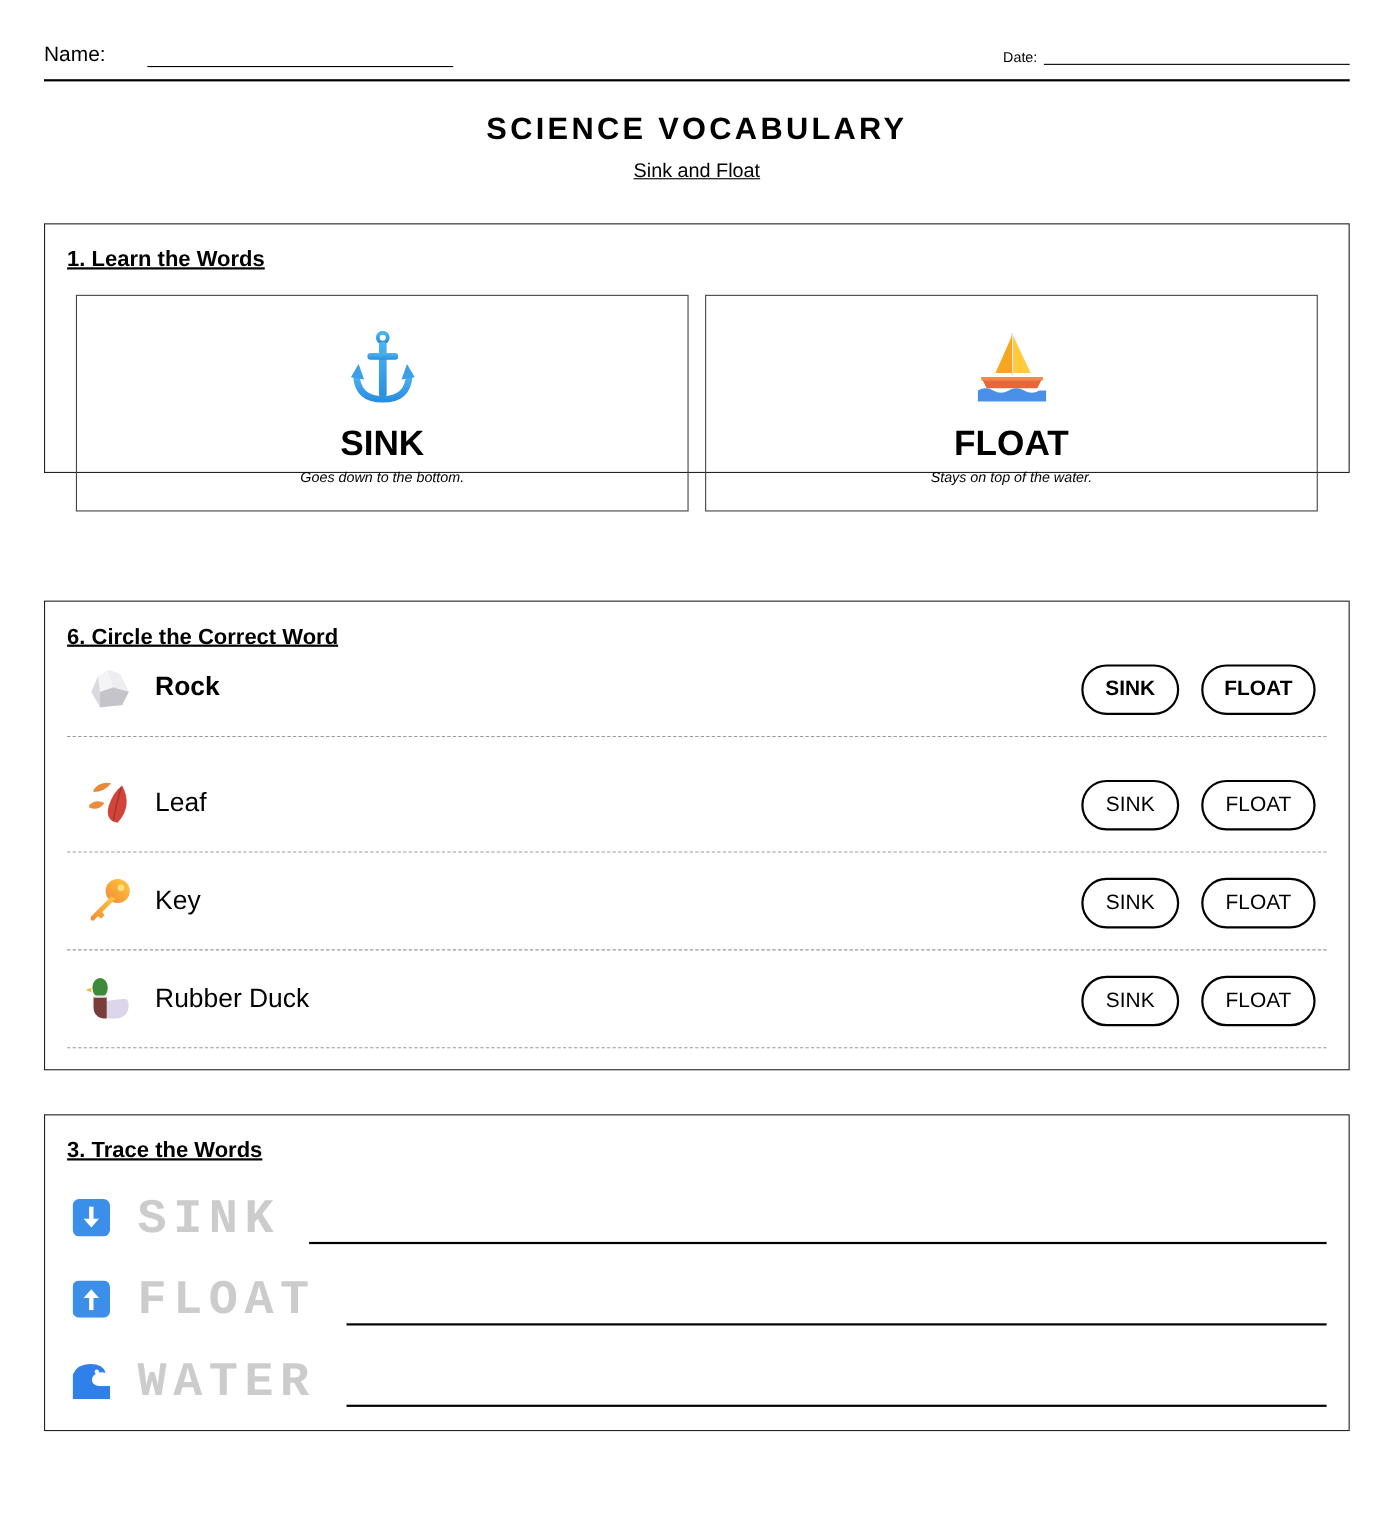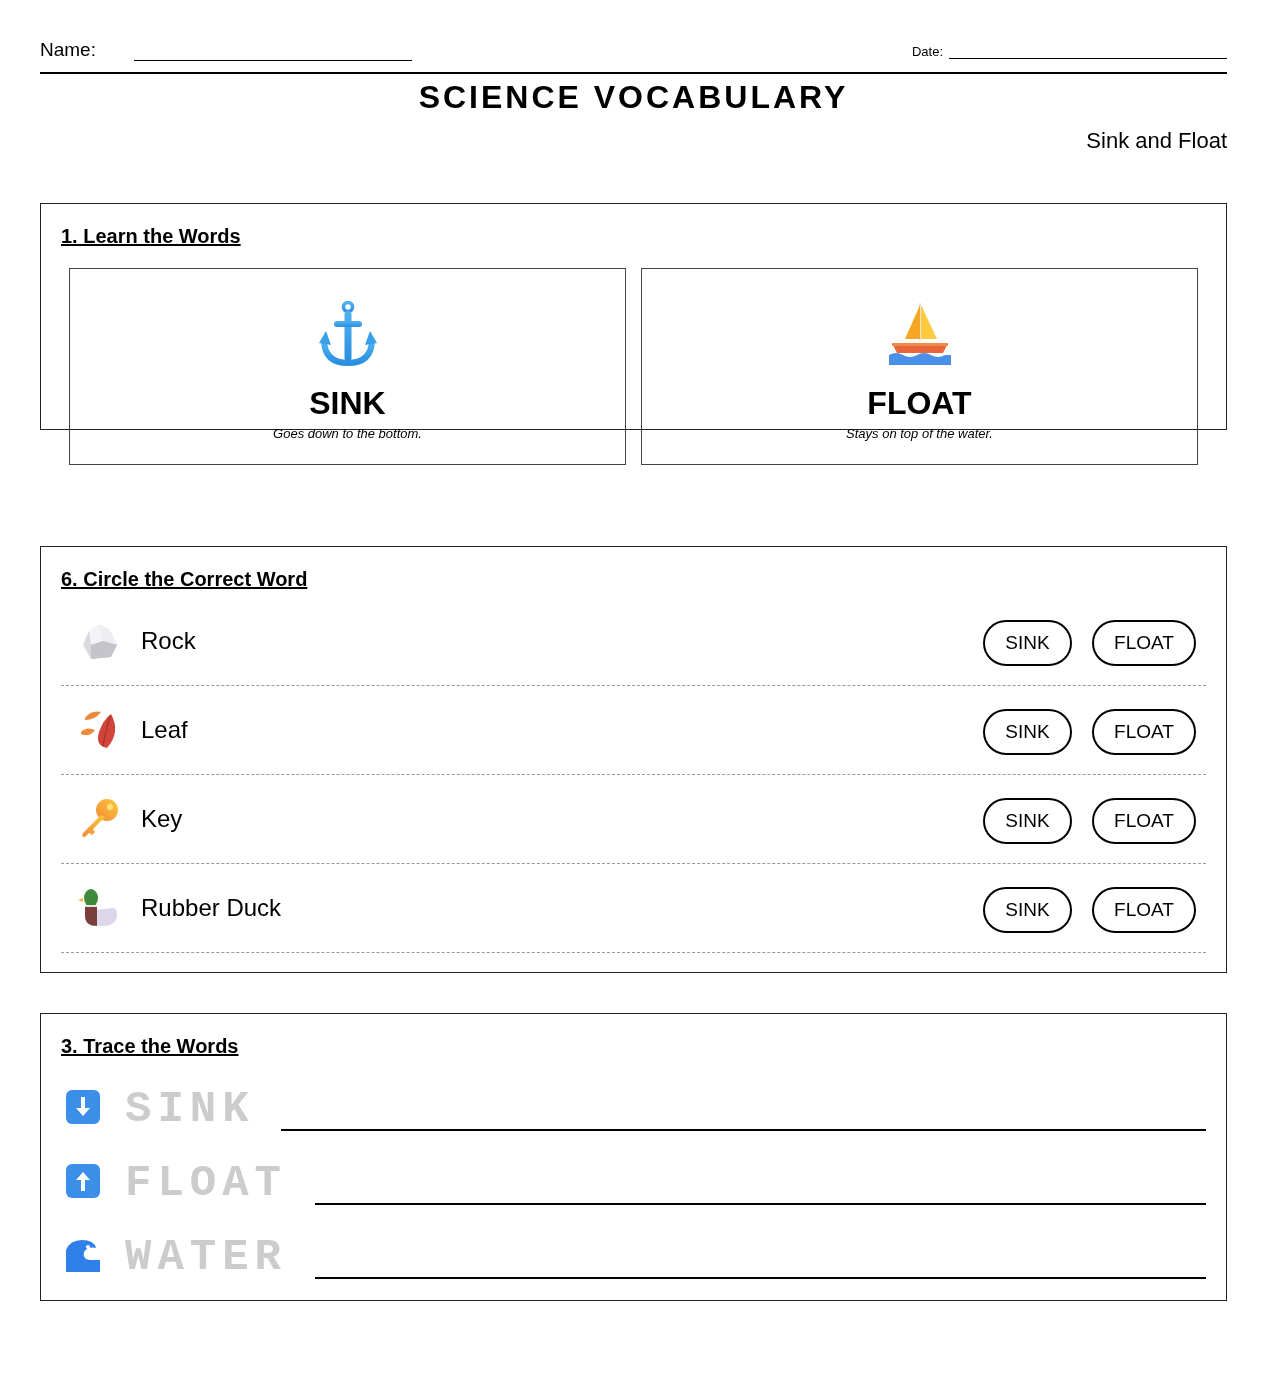--- a/index.html
+++ b/index.html
@@ -12,22 +12,22 @@
   }
   .page { position: absolute; left: 40px; top: 0; width: 1187px; }
 
   .header-row { position: relative; height: 74px; border-bottom: 2px solid #000; }
   .name-field { position: absolute; left: 0; top: 39px; font-size: 19px; display: flex; align-items: flex-end; gap: 32px; }
   .date-field { position: absolute; right: 0; top: 39px; font-size: 13px; display: flex; align-items: flex-end; }
   .blank-line { display: inline-block; border-bottom: 1.5px solid #000; height: 20px; margin-left: 6px; }
   .name-field .blank-line { width: 278px; }
   .date-field .blank-line { width: 278px; }
 
-  .title { text-align: center; font-size: 32px; font-weight: bold; letter-spacing: 3px; margin-top: 5px; }
-  .subtitle { text-align: right; font-size: 22px; margin-top: 12px; }
+  .title { text-align: center; font-size: 28px; font-weight: bold; letter-spacing: 3px; margin-top: 27px; }
+  .subtitle { text-align: center; font-size: 18px; margin-top: 12px; text-decoration: underline; }
 
   .section { position: absolute; left: 0; width: 1187px; border: 1.5px solid #222; }
   .section-title { position: absolute; left: 20px; font-size: 20px; font-weight: bold; text-decoration: underline; }
 
   #sec1 { top: 203px; height: 227px; }
   #sec1 .section-title { top: 21px; }
   .vocab-card { position: absolute; top: 64px; width: 557px; height: 197px; border: 1.5px solid #444; text-align: center; }
   .vocab-card.left { left: 28px; }
   .vocab-card.right { left: 600px; }
   .vocab-icon { position: absolute; left: 0; right: 0; top: 32px; height: 68px; display: flex; justify-content: center; }
@@ -105,21 +105,21 @@
         </svg>
       </div>
       <div class="vocab-word">FLOAT</div>
       <div class="vocab-def">Stays on top of the water.</div>
     </div>
   </div>
 
   <div class="section" id="sec2">
     <div class="section-title">6. Circle the Correct Word</div>
 
-    <div class="quiz-row" style="top:50px;">
+    <div class="quiz-row" style="top:34px;font-weight:bold;">
       <div class="quiz-icon">
         <svg width="44" height="44" viewBox="0 0 44 44">
           <path d="M6 26 L12 12 L22 6 L32 10 L40 26 L34 38 L14 40 Z" fill="#d9d9de"></path>
           <path d="M22 6 L32 10 L40 26 L26 22 Z" fill="#eeeef2"></path>
           <path d="M12 12 L22 6 L26 22 L14 26 Z" fill="#f4f4f6"></path>
           <path d="M14 26 L26 22 L40 26 L34 38 L14 40 Z" fill="#c4c4ca"></path>
         </svg>
       </div>
       <div class="quiz-label">Rock</div>
       <div class="pill sink">SINK</div>

